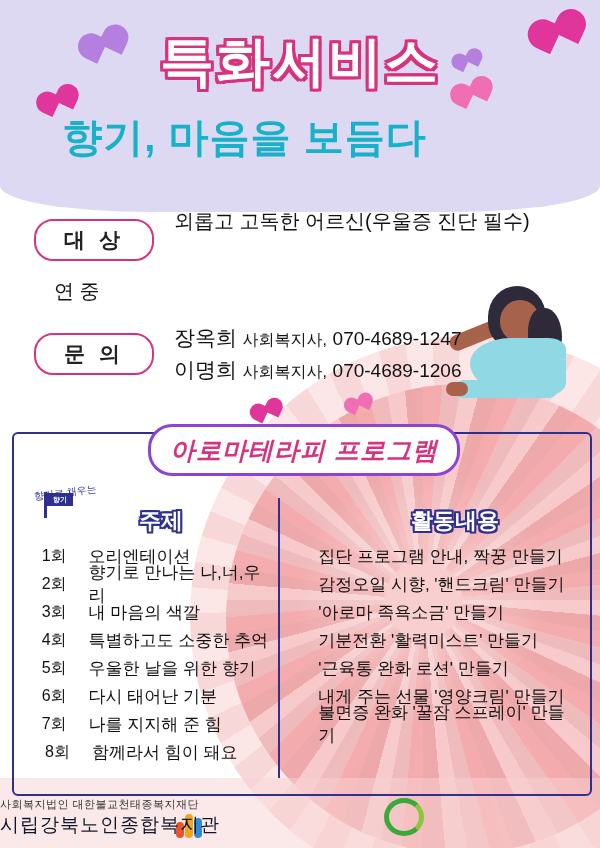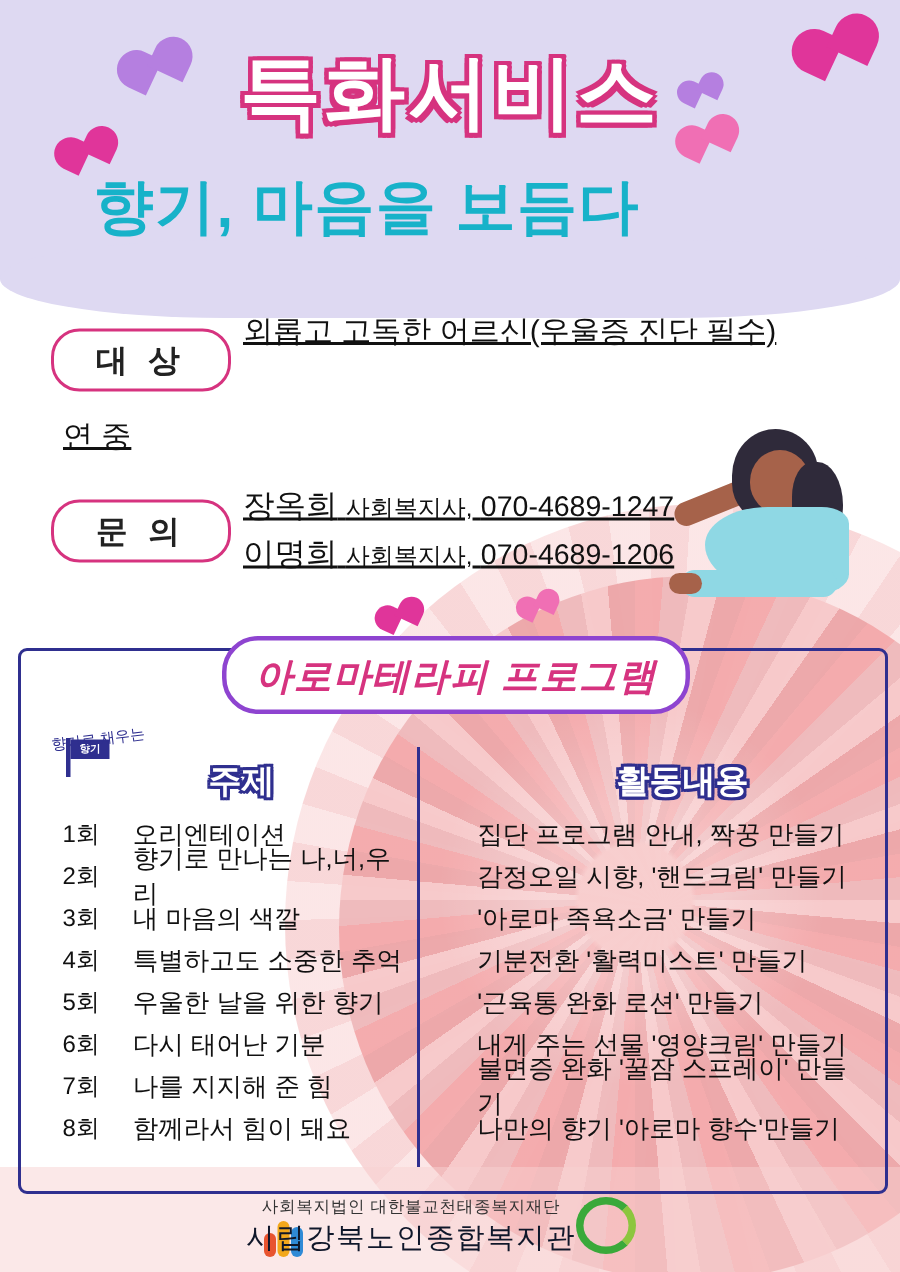--- a/index.html
+++ b/index.html
@@ -61,21 +61,21 @@
   
   .info{position:absolute;top:203px;left:34px;width:540px;}
   .info-row{display:flex;align-items:flex-start;margin-bottom:12px;}
   .pill{
     flex:0 0 auto;width:116px;height:38px;border:2.5px solid #d6337f;
     border-radius:19px;background:#ffffff;color:#222222;
     font-size:21px;font-weight:bold;display:flex;align-items:center;justify-content:center;
     letter-spacing:4px;
     margin-top:16px;
   }
-  .info-text{margin-left:8px;padding-top:5px;font-size:20px;color:#111111;line-height:1.35;text-decoration:underline;}
+  .info-text{margin-left:20px;padding-top:5px;font-size:20px;color:#111111;line-height:1.35;}
   .contact-line{white-space:nowrap;font-size:20px;color:#111111;line-height:1.5;}
   .contact-line .nm{font-size:21px;}
   .contact-line .role{font-size:16px;}
   .contact-line .tel{font-size:19px;}
 
   
   .flower{
     position:absolute;right:-96px;top:384px;width:470px;height:470px;
     border-radius:50%;
     background:
@@ -137,21 +137,21 @@
 
   .divider{position:absolute;left:278px;top:498px;width:2px;height:280px;background:#2f2f8f;}
 
   .rows{position:absolute;left:22px;top:542px;width:556px;}
   .row{display:flex;align-items:center;height:28px;font-size:17px;color:#111111;}
   .cell-no{width:48px;text-align:right;padding-right:10px;font-size:16px;}
   .cell-topic{width:200px;text-align:left;padding-left:12px;}
   .cell-act{width:280px;text-align:left;padding-left:44px;}
 
   
-  .footer{position:absolute;left:0;bottom:10px;width:548px;text-align:center;}
+  .footer{position:absolute;left:0;bottom:10px;width:548px;text-align:left;}
   .f-line1{font-size:11px;color:#333333;letter-spacing:.5px;}
   .f-line2{font-size:19px;color:#0f172a;font-weight:normal;letter-spacing:1px;}
   .logo-left{position:absolute;left:176px;bottom:10px;width:26px;height:28px;}
   .logo-left i{position:absolute;bottom:0;width:8px;border-radius:4px;}
   .lg1{left:0;height:16px;background:#e8542f;}
   .lg2{left:9px;height:24px;background:#f2a71b;}
   .lg3{left:18px;height:20px;background:#2f8ad6;}
   .logo-right{position:absolute;right:176px;bottom:12px;width:30px;height:28px;border-radius:50%;border:5px solid #3aa93a;border-right-color:#8cc63f;}
 </style>
 </head>
@@ -264,21 +264,20 @@
       <div class="cell-act">내게 주는 선물 '영양크림' 만들기</div>
     </div>
     <div class="row">
       <div class="cell-no">7회</div>
       <div class="cell-topic">나를 지지해 준 힘</div>
       <div class="cell-act">불면증 완화 '꿀잠 스프레이' 만들기</div>
     </div>
     <div class="row">
       <div class="cell-no">8회</div>
       <div class="cell-topic">함께라서 힘이 돼요</div>
-      <div class="cell-act">나만의 향기 '아로마 향수'만들기</div>
     </div>
   </div>
 
   <div class="logo-left">
     <i class="lg1"></i>
     <i class="lg2"></i>
     <i class="lg3"></i>
   </div>
   <div class="logo-right"></div>
 

